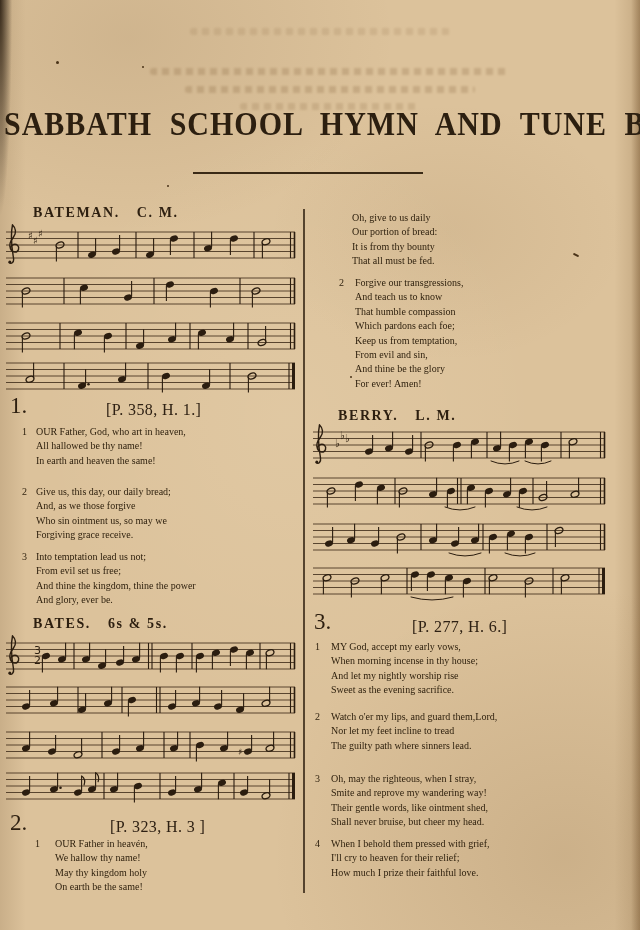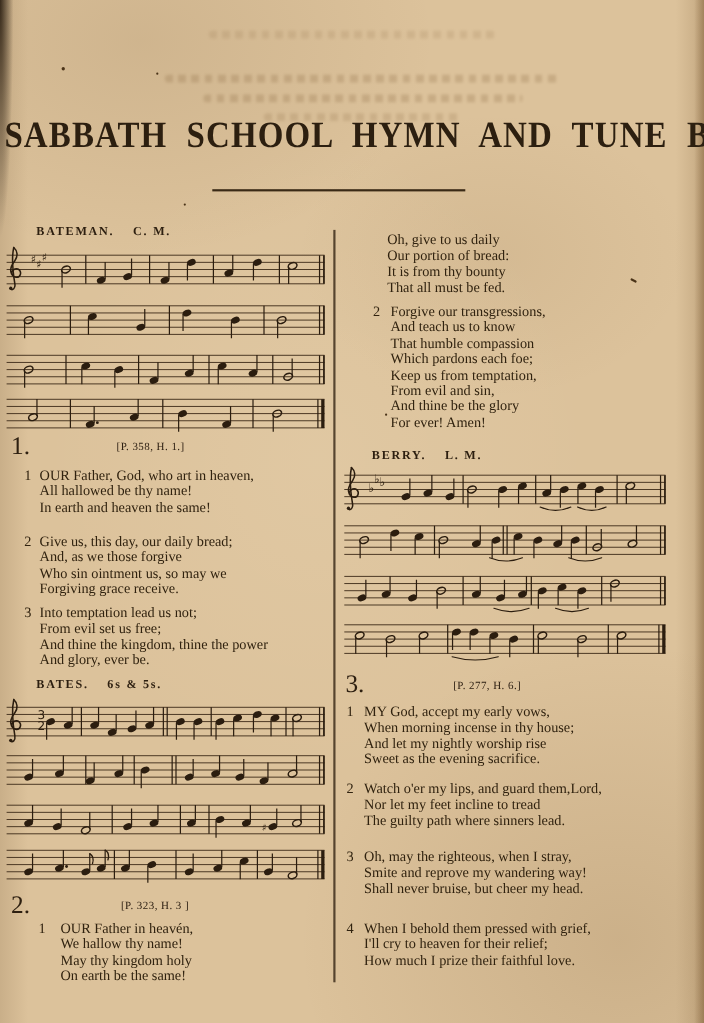--- a/index.html
+++ b/index.html
@@ -20,25 +20,25 @@
   .edge-right{position:absolute;right:0;top:0;width:9px;height:930px;
     background:linear-gradient(270deg, rgba(104,70,32,.38), rgba(104,70,32,0));}
   .bleed{position:absolute;height:7px;filter:blur(1.3px);opacity:.45;border-radius:3px;
     background:repeating-linear-gradient(90deg, rgba(128,94,54,.5) 0 7px, rgba(128,94,54,0) 7px 12px);}
   .speck{position:absolute;background:#4a3318;border-radius:50%;}
   .title{position:absolute;top:107px;left:4px;width:632px;text-align:center;
     font-size:30px;font-weight:bold;letter-spacing:1px;word-spacing:9px;
     transform:scaleY(1.12);color:#2c1f10;white-space:nowrap;}
   .title-rule{position:absolute;top:172px;left:193px;width:230px;height:2px;background:#3a2a16;}
   .col-divider{position:absolute;left:303px;top:209px;width:2px;height:684px;background:rgba(48,32,15,.78);}
-  .tune-head{position:absolute;font-weight:bold;font-size:11px;letter-spacing:1.6px;white-space:nowrap;color:#2d1f10;}
+  .tune-head{position:absolute;font-weight:bold;font-size:14px;letter-spacing:1.6px;white-space:nowrap;color:#2d1f10;}
   .tune-head .meter{margin-left:17px;}
   .hymn-num{position:absolute;font-size:23px;color:#2d1f10;}
-  .hymn-ref{position:absolute;font-size:10px;letter-spacing:.4px;white-space:nowrap;}
-  .verse{position:absolute;font-size:13px;line-height:14.4px;white-space:nowrap;color:#30220f;}
+  .hymn-ref{position:absolute;font-size:16px;letter-spacing:.4px;white-space:nowrap;}
+  .verse{position:absolute;font-size:10px;line-height:14.4px;white-space:nowrap;color:#30220f;}
   .verse .vnum{position:absolute;left:-14px;top:0;}
   .verse.ind .vnum{left:-20px;}
   .verse.c2 .vnum{left:-16px;}
   .vline{height:14.4px;}
   .music{position:absolute;}
   .music svg{display:block;}
 </style>
 </head>
 <body>
 
@@ -534,20 +534,21 @@
   <div class="verse c2" style="left:331px;top:710px;">
       <span class="vnum">2</span>
       <div class="vline">Watch o'er my lips, and guard them,Lord,</div>
       <div class="vline">Nor let my feet incline to tread</div>
       <div class="vline">The guilty path where sinners lead.</div>
     </div>
   <div class="verse c2" style="left:331px;top:772px;">
       <span class="vnum">3</span>
       <div class="vline">Oh, may the righteous, when I stray,</div>
       <div class="vline">Smite and reprove my wandering way!</div>
+      <div class="vline">Their gentle words, like ointment shed,</div>
       <div class="vline">Shall never bruise, but cheer my head.</div>
     </div>
   <div class="verse c2" style="left:331px;top:837px;">
       <span class="vnum">4</span>
       <div class="vline">When I behold them pressed with grief,</div>
       <div class="vline">I'll cry to heaven for their relief;</div>
       <div class="vline">How much I prize their faithful love.</div>
     </div>
 
 </div>

